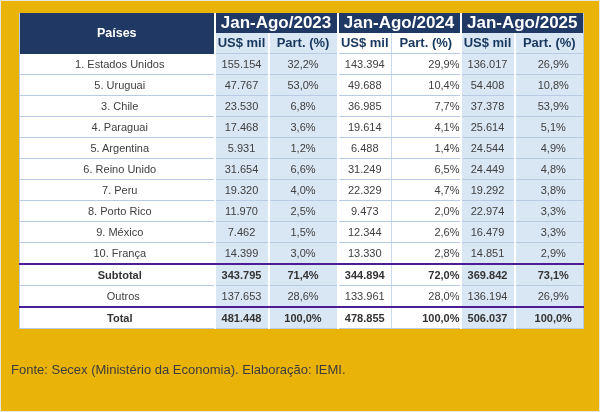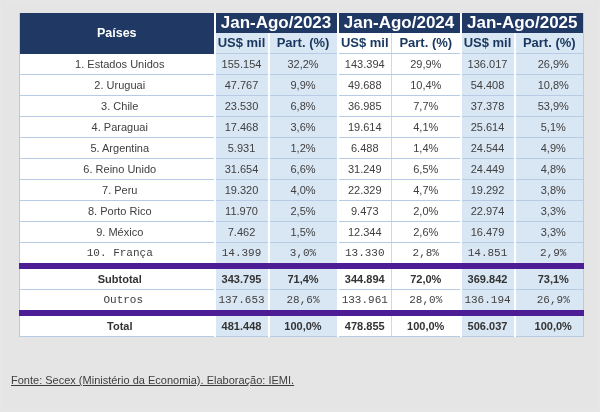--- a/index.html
+++ b/index.html
@@ -1,17 +1,17 @@
 <!DOCTYPE html>
 <html><head>
 <meta charset="utf-8">
 <style>
   html,body { margin:0; padding:0; background:#fff; }
   .page {
-    position:relative; width:600px; height:412px; background:#e5e5e5;
+    position:relative; width:600px; height:412px; background:#eab308;
     font-family:"Liberation Sans", sans-serif; box-sizing:border-box;
     border:1px solid #e7e7e7; overflow:hidden;
   }
   table.data-table {
     position:absolute; left:18px; top:12px;
     border-collapse:collapse; table-layout:fixed;
   }
   th, td { padding:0; height:20px; line-height:20px; font-size:11px; color:#404040; }
   
   th.countries {
@@ -33,29 +33,29 @@
   th.sub.sep   { border-left:1px solid #c9daeb; }
   th.sub.last  { border-right:1px solid #b7cce4; }
   
   tbody td { border-bottom:1px solid #b7cce4; text-align:center; background:#ffffff; }
   tbody td.name {
     text-align:center; padding-left:6px; background:#ffffff;
     border-left:1px solid #b7cce4;
   }
   tbody td.val.band  { background:#d9e6f3; border-left:2px solid #ffffff; }
   tbody td.val.plain { background:#ffffff; border-left:2px solid #ffffff; }
-  tbody td.val.sep   { border-left:1px solid #c9daeb; }
+  tbody td.val.sep   { border-left:1px solid #c9daeb;text-align:right; }
   tbody td.val.last  { border-right:1px solid #b7cce4;padding-left:8px; }
   tr.bold td { font-weight:bold; color:#333333; }
   tr.indent td.name { padding-left:13px; }
-  tr.pre-dark td { border-bottom:6px solid #4c1d95;font-family:Liberation Mono, monospace; }
+  tr.pre-dark td { border-bottom:2px solid #4c1d95; }
   
   .notes {
-    position:absolute; left:10px; top:371px; font-size:11px; color:#3d3d3d;
-    line-height:16.5px; white-space:nowrap;text-decoration:underline;
+    position:absolute; left:10px; top:361px; font-size:13px; color:#3d3d3d;
+    line-height:16.5px; white-space:nowrap;
   }
 </style>
 </head>
 <body>
 
 <div class="page">
 
   <table class="data-table">
     <colgroup>
       <col style="width:195px">
@@ -86,23 +86,23 @@
         <tr class="">
           <td class="name">1. Estados Unidos</td>
           <td class="val band">155.154</td>
           <td class="val band">32,2%</td>
           <td class="val plain">143.394</td>
           <td class="val plain sep">29,9%</td>
           <td class="val band">136.017</td>
           <td class="val band last">26,9%</td>
         </tr>
         <tr class="">
-          <td class="name">2. Uruguai</td>
+          <td class="name">5. Uruguai</td>
           <td class="val band">47.767</td>
-          <td class="val band">9,9%</td>
+          <td class="val band">53,0%</td>
           <td class="val plain">49.688</td>
           <td class="val plain sep">10,4%</td>
           <td class="val band">54.408</td>
           <td class="val band last">10,8%</td>
         </tr>
         <tr class="">
           <td class="name">3. Chile</td>
           <td class="val band">23.530</td>
           <td class="val band">6,8%</td>
           <td class="val plain">36.985</td>

